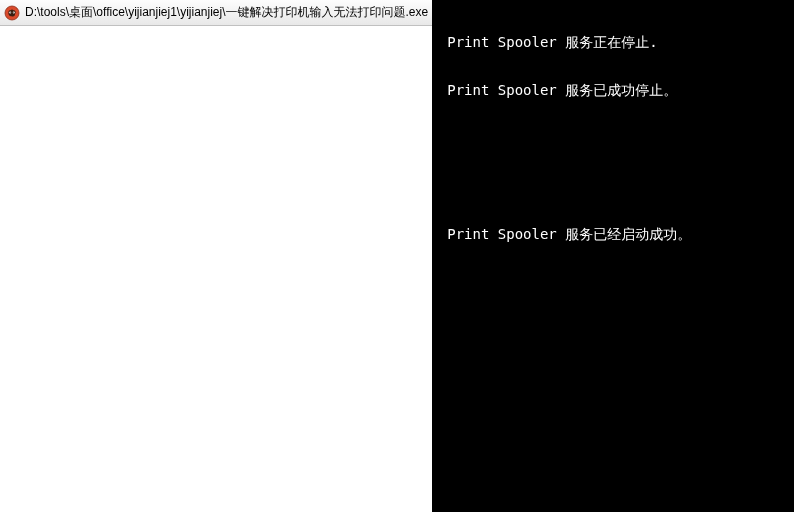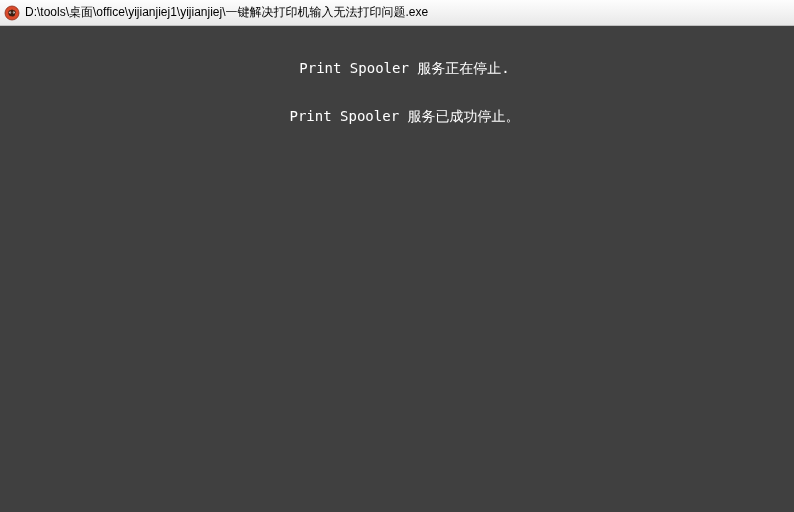--- a/index.html
+++ b/index.html
@@ -11,21 +11,21 @@
       width: 794px;
       height: 512px;
       background: #fff;
       overflow: hidden;
       font-family: "SimSun", "宋体", sans-serif;
     }
     .window {
       width: 794px;
       height: 512px;
       display: flex;
-      flex-direction: column;
+      flex-direction: row;
     }
     .titlebar {
       height: 26px;
       background: linear-gradient(to bottom, #fdfdfd 0%, #f3f3f3 50%, #e8e8e8 100%);
       border-bottom: 1px solid #c0c0c0;
       display: flex;
       align-items: center;
       padding: 0 4px;
       gap: 5px;
     }
@@ -36,29 +36,28 @@
     }
     .title-text {
       font-size: 12px;
       color: #000;
       white-space: nowrap;
       overflow: hidden;
       font-family: "SimSun", "宋体", Tahoma, sans-serif;
     }
     .console {
       flex: 1;
-      background: #404040;
+      background: #000000;
       color: #fff;
       font-family: "SimSun", "NSimSun", "Consolas", monospace;
       font-size: 14px;
       line-height: 16px;
       padding: 2px 0 0 15px;
       white-space: pre;
       position: relative;
-      text-align: center;
     }
     .console-line {
       min-height: 16px;
     }
     .cursor {
       display: inline-block;
       width: 8px;
       height: 3px;
       background: #fff;
       vertical-align: baseline;
@@ -82,15 +81,16 @@
         <circle cx="9.6" cy="7.6" r="0.45" fill="#000"></circle>
       </svg>
     </span>
     <span class="title-text">D:\tools\桌面\office\yijianjiej1\yijianjiej\一键解决打印机输入无法打印问题.exe</span>
   </div>
   <div class="console">
     <div class="console-line">Print Spooler 服务正在停止.</div>
     <div class="console-line">Print Spooler 服务已成功停止。</div>
     <div class="console-line"></div>
     <div class="console-line"></div>
+    <div class="console-line">Print Spooler 服务已经启动成功。</div>
     <div class="console-line"></div>
   </div>
 </div>
 
 </body></html>

